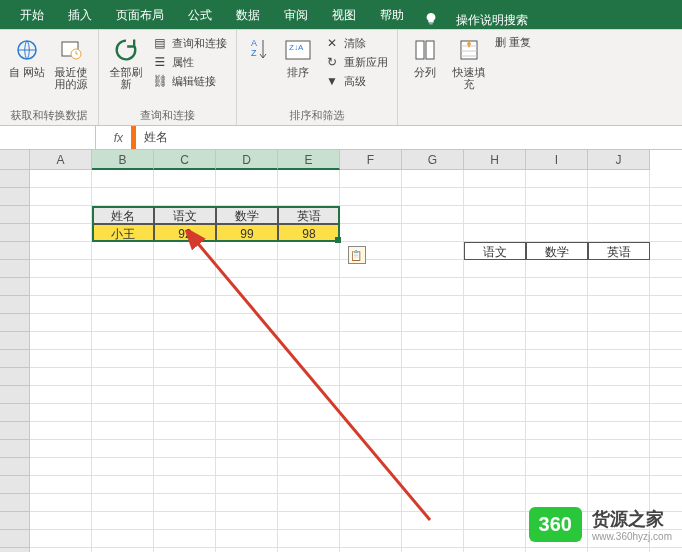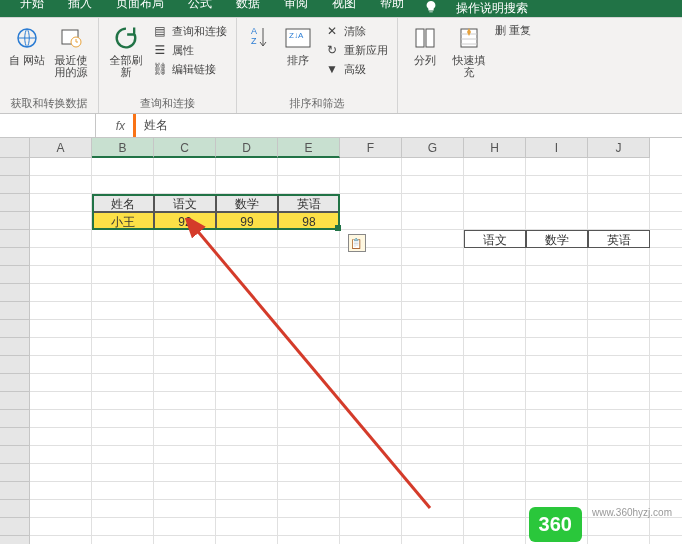--- a/index.html
+++ b/index.html
@@ -1,35 +1,35 @@
 <!DOCTYPE html>
 <html><head>
 <meta charset="utf-8">
 <style>
 *{box-sizing:border-box;margin:0;padding:0;font-family:"Microsoft YaHei",sans-serif}
 body{background:#fff;width:682px;height:552px;overflow:hidden;position:relative;font-size:12px;color:#333}
-.ribbon-tabs{background:#f3f2f1;height:18px;display:flex;align-items:flex-end;padding-left:8px;border-bottom:1px solid #d4d4d4}
+.ribbon-tabs{background:#f3f2f1;height:30px;display:flex;align-items:flex-end;padding-left:8px;border-bottom:1px solid #d4d4d4}
 .tab{padding:5px 12px;color:#fff;cursor:pointer;font-size:12px}
 .tab.active{background:#217346;color:#fff}
 .ribbon-tabs{background:#217346}
 .ribbon{background:#f3f2f1;height:96px;display:flex;border-bottom:1px solid #c6c6c6}
 .group{border-right:1px solid #d4d4d4;padding:4px 6px 2px;display:flex;flex-direction:column;justify-content:space-between;align-items:center}
 .group-items{display:flex;gap:2px;flex:1;align-items:flex-start}
 .group-label{font-size:11px;color:#666;text-align:center;padding-top:2px}
 .btn-lg{display:flex;flex-direction:column;align-items:center;width:42px;padding:2px;cursor:pointer;gap:2px}
 .btn-lg .ic{width:28px;height:28px;display:flex;align-items:center;justify-content:center}
 .btn-lg .lbl{font-size:11px;text-align:center;line-height:12px;color:#444}
 .btn-stack{display:flex;flex-direction:column;gap:1px}
 .btn-sm{display:flex;align-items:center;gap:4px;padding:1px 3px;font-size:11px;color:#444;cursor:pointer;white-space:nowrap}
 .btn-sm .ic{width:16px;height:16px;display:flex;align-items:center;justify-content:center;font-size:12px}
 .tell-me{display:flex;align-items:flex-start;color:#fff;gap:18px;margin-left:8px}
 .bulb{width:14px;height:14px}
 .formula-bar{height:24px;border-bottom:1px solid #c6c6c6;display:flex;align-items:center;background:#fff}
 .name-box{width:96px;border-right:1px solid #c6c6c6;height:100%;display:flex;align-items:center;padding:0 6px;color:#666}
-.fx{width:40px;text-align:right;padding-right:8px;font-style:italic;color:#666;border-right:3px solid #f97316;height:100%;display:flex;align-items:center;justify-content:flex-end}
+.fx{width:40px;text-align:right;padding-right:8px;font-style:italic;color:#666;border-right:5px solid #f97316;height:100%;display:flex;align-items:center;justify-content:flex-end}
 .fval{padding:0 8px;color:#444}
 .sheet{position:relative;overflow:hidden;height:406px}
 .corner{position:absolute;left:0;top:0;width:30px;height:20px;background:#e6e6e6;border-right:1px solid #c6c6c6;border-bottom:1px solid #c6c6c6}
 .col-headers{position:absolute;left:30px;top:0;display:flex;height:20px}
 .ch{width:62px;height:20px;background:#e6e6e6;border-right:1px solid #c6c6c6;border-bottom:1px solid #c6c6c6;text-align:center;line-height:20px;color:#555;font-size:12px}
 .ch.sel{background:#c8e0d0;border-bottom:2px solid #217346}
 .row-headers{position:absolute;left:0;top:20px;display:flex;flex-direction:column;width:30px}
 .rh{height:18px;background:#e6e6e6;border-right:1px solid #c6c6c6;border-bottom:1px solid #c6c6c6;text-align:center;line-height:18px;color:#555;font-size:11px}
 .grid{position:absolute;left:30px;top:20px}
 .grow{display:flex}
@@ -540,15 +540,16 @@
           <path d="M0,0 L0,6 L8,3 z" fill="#d43b2a"></path>
         </marker>
       </defs>
     <line x1="250" y1="290" x2="15" y2="10" stroke="#d43b2a" stroke-width="3" marker-end="url(#ah)"></line>
   </svg>
 </div>
 
 <div class="watermark">
   <div class="wm-badge">360</div>
   <div class="wm-txt">
+    <span class="t1">货源之家</span>
     <span class="t2">www.360hyzj.com</span>
   </div>
 </div>
 
 </body></html>

